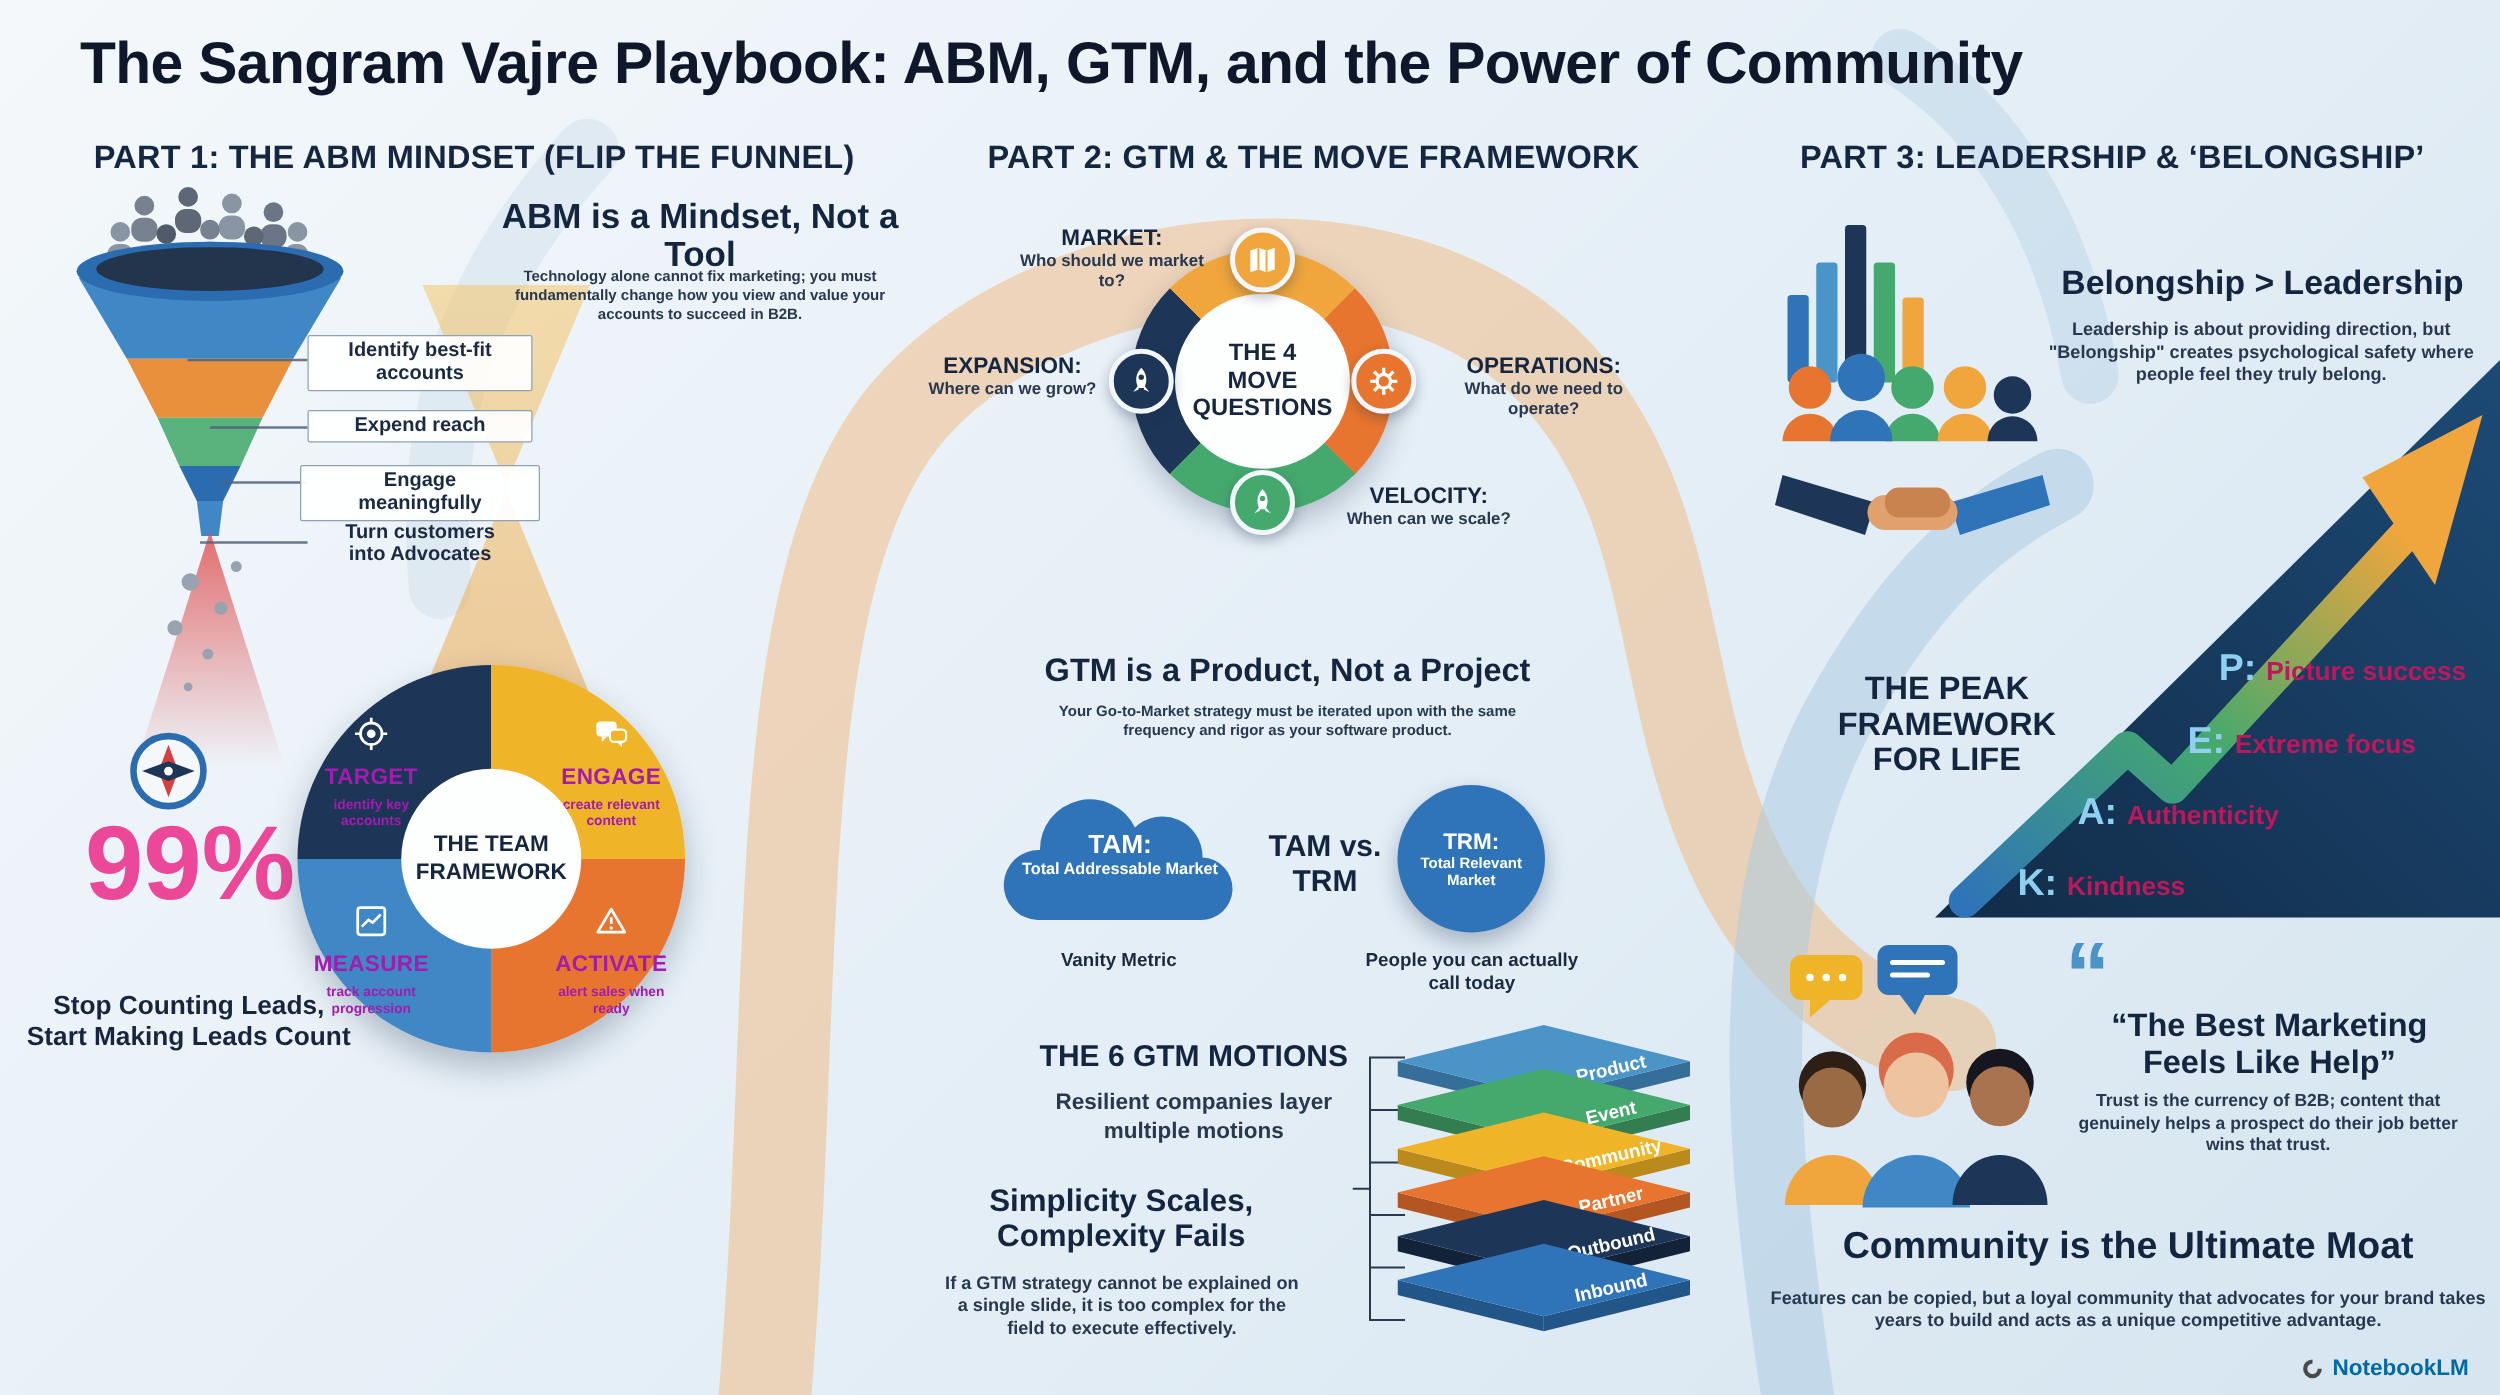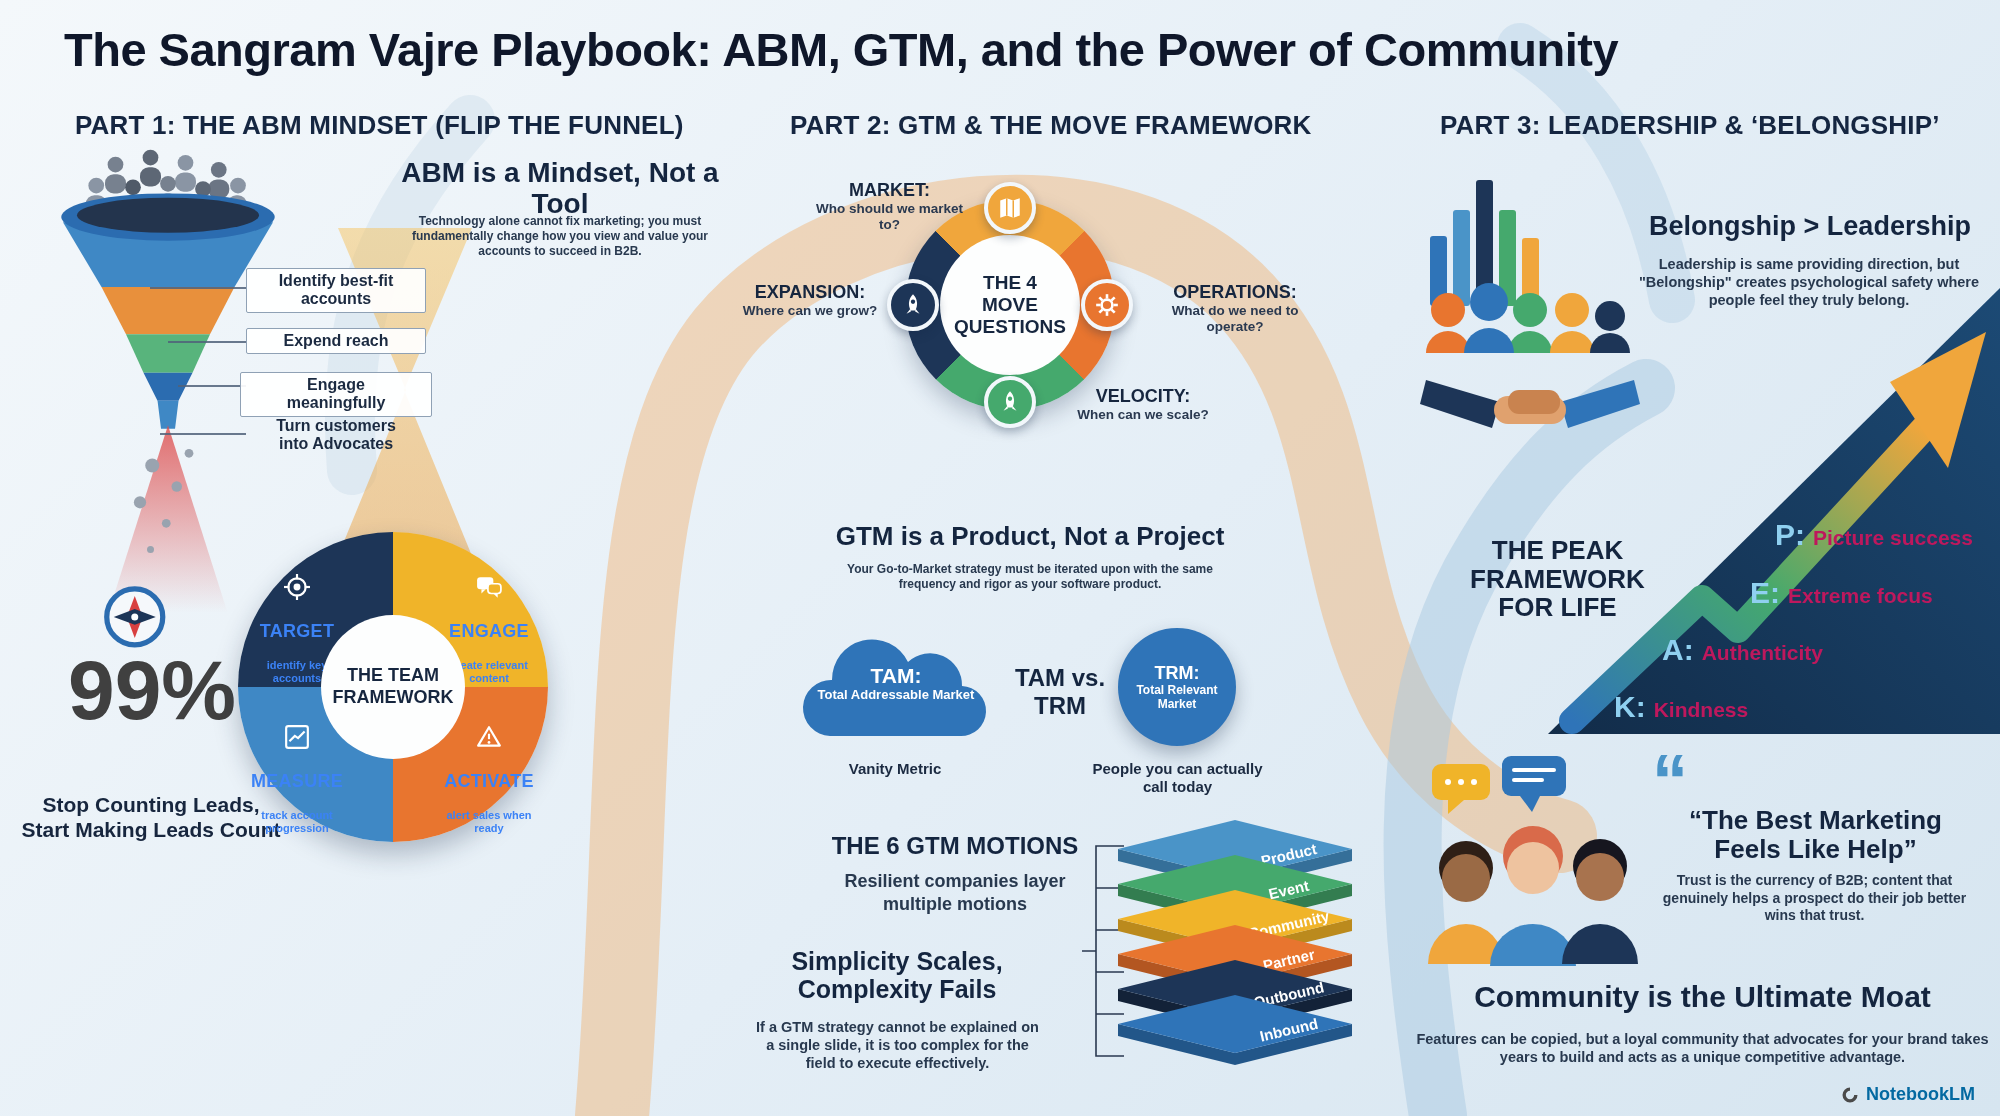--- a/index.html
+++ b/index.html
@@ -14,31 +14,31 @@
   .canvas{position:relative;width:2000px;height:1116px;overflow:hidden}
   .abs{position:absolute}
   .bg{position:absolute;left:0;top:0}
   .title{position:absolute;left:64px;top:22px;font-size:47px;font-weight:800;color:#0f172a;letter-spacing:-0.5px;white-space:nowrap}
   .part-header{position:absolute;font-size:26px;font-weight:800;color:#152641;white-space:nowrap;letter-spacing:.2px}
   .h2{position:absolute;font-weight:800;color:#14253f;text-align:center;line-height:1.1}
   .body{position:absolute;font-size:12px;font-weight:700;color:#28394f;text-align:center;line-height:1.25}
   .line{position:absolute;height:2px;background:#50617a;opacity:.85}
   .stage{position:absolute;background:rgba(255,255,255,.93);border:1px solid #8fa1b5;font-size:16px;font-weight:700;color:#1b2a41;text-align:center;padding:3px 24px;line-height:1.15;border-radius:2px}
   .stage.plain{background:transparent;border:none}
-  .stat-value{position:absolute;font-size:84px;font-weight:800;color:#404040;line-height:1;text-align:center}
+  .stat-value{position:absolute;font-size:84px;font-weight:800;color:#ec4899;line-height:1;text-align:center}
   .stat-caption{position:absolute;font-size:22px;font-weight:800;color:#17263e;text-align:center;line-height:1.15}
   .stat-sub{position:absolute;font-size:21px;font-weight:800;color:#17263e;text-align:center;line-height:1.2}
 
   .team{position:absolute;width:310px;height:310px}
   .team-ring{position:absolute;left:0;top:0;width:310px;height:310px;border-radius:50%;
     background:conic-gradient(from 0deg,#f0b429 0 90deg,#e8752f 0 180deg,#3f88c5 0 270deg,#1d3557 0 360deg);
     box-shadow:0 12px 26px rgba(20,40,70,.28)}
   .team-center{position:absolute;left:83px;top:83px;width:144px;height:144px;border-radius:50%;background:#fdfefe;
     display:flex;align-items:center;justify-content:center;text-align:center;font-size:18px;font-weight:800;color:#16263f;padding:18px;line-height:1.2}
-  .quad{position:absolute;width:110px;display:flex;flex-direction:column;align-items:center;gap:17px;color:#3b82f6;text-align:center}
+  .quad{position:absolute;width:110px;display:flex;flex-direction:column;align-items:center;gap:6px;color:#a21caf;text-align:center}
   .qlabel{font-size:18px;font-weight:800;letter-spacing:.3px}
   .qdesc{font-size:11px;font-weight:700;line-height:1.15;width:92px}
 
   .move{position:absolute;width:210px;height:210px}
   .move-ring{position:absolute;left:0;top:0;width:210px;height:210px;border-radius:50%;
     background:conic-gradient(from 45deg,#e8752f 0 90deg,#45a96d 0 180deg,#1d3557 0 270deg,#f0a63c 0 360deg);
     box-shadow:0 10px 22px rgba(20,40,70,.25)}
   .move-center{position:absolute;left:35px;top:35px;width:140px;height:140px;border-radius:50%;background:#fdfefe;
     display:flex;align-items:center;justify-content:center;text-align:center;font-size:19px;font-weight:800;color:#16263f;padding:14px;line-height:1.15}
   .mnode{position:absolute;width:52px;height:52px;border-radius:50%;border:4px solid #f2f7fb;
@@ -365,21 +365,21 @@
     </g>
     <g>
       <polygon points="14,222 88,244 80,270 8,246" fill="#1d3557"></polygon>
       <polygon points="222,222 148,244 156,270 228,246" fill="#2f74b8"></polygon>
       <rect x="82" y="238" width="72" height="28" rx="14" fill="#e0a16e"></rect>
       <rect x="96" y="232" width="52" height="24" rx="11" fill="#c9834f"></rect>
     </g>
   </svg>
 
   <div class="h2" style="left:1630px;top:212px;width:360px;font-size:27px">Belongship &gt; Leadership</div>
-  <div class="body" style="left:1628px;top:255px;width:362px;font-size:14.5px">Leadership is same providing direction, but "Belongship" creates psychological safety where people feel they truly belong.</div>
+  <div class="body" style="left:1628px;top:255px;width:362px;font-size:14.5px">Leadership is about providing direction, but "Belongship" creates psychological safety where people feel they truly belong.</div>
 
   <svg class="abs" style="left:1542px;top:276px" width="458" height="464" viewBox="0 0 458 464">
     <defs>
       <linearGradient id="mGrad" x1="0" y1="1" x2="1" y2="0">
         <stop offset="0" stop-color="#122c49"></stop>
           <stop offset="1" stop-color="#1c4a75"></stop>
       </linearGradient>
       <linearGradient id="aGrad" x1="0" y1="1" x2="1" y2="0">
         <stop offset="0" stop-color="#2f74b8"></stop>
           <stop offset=".5" stop-color="#45a96d"></stop>

